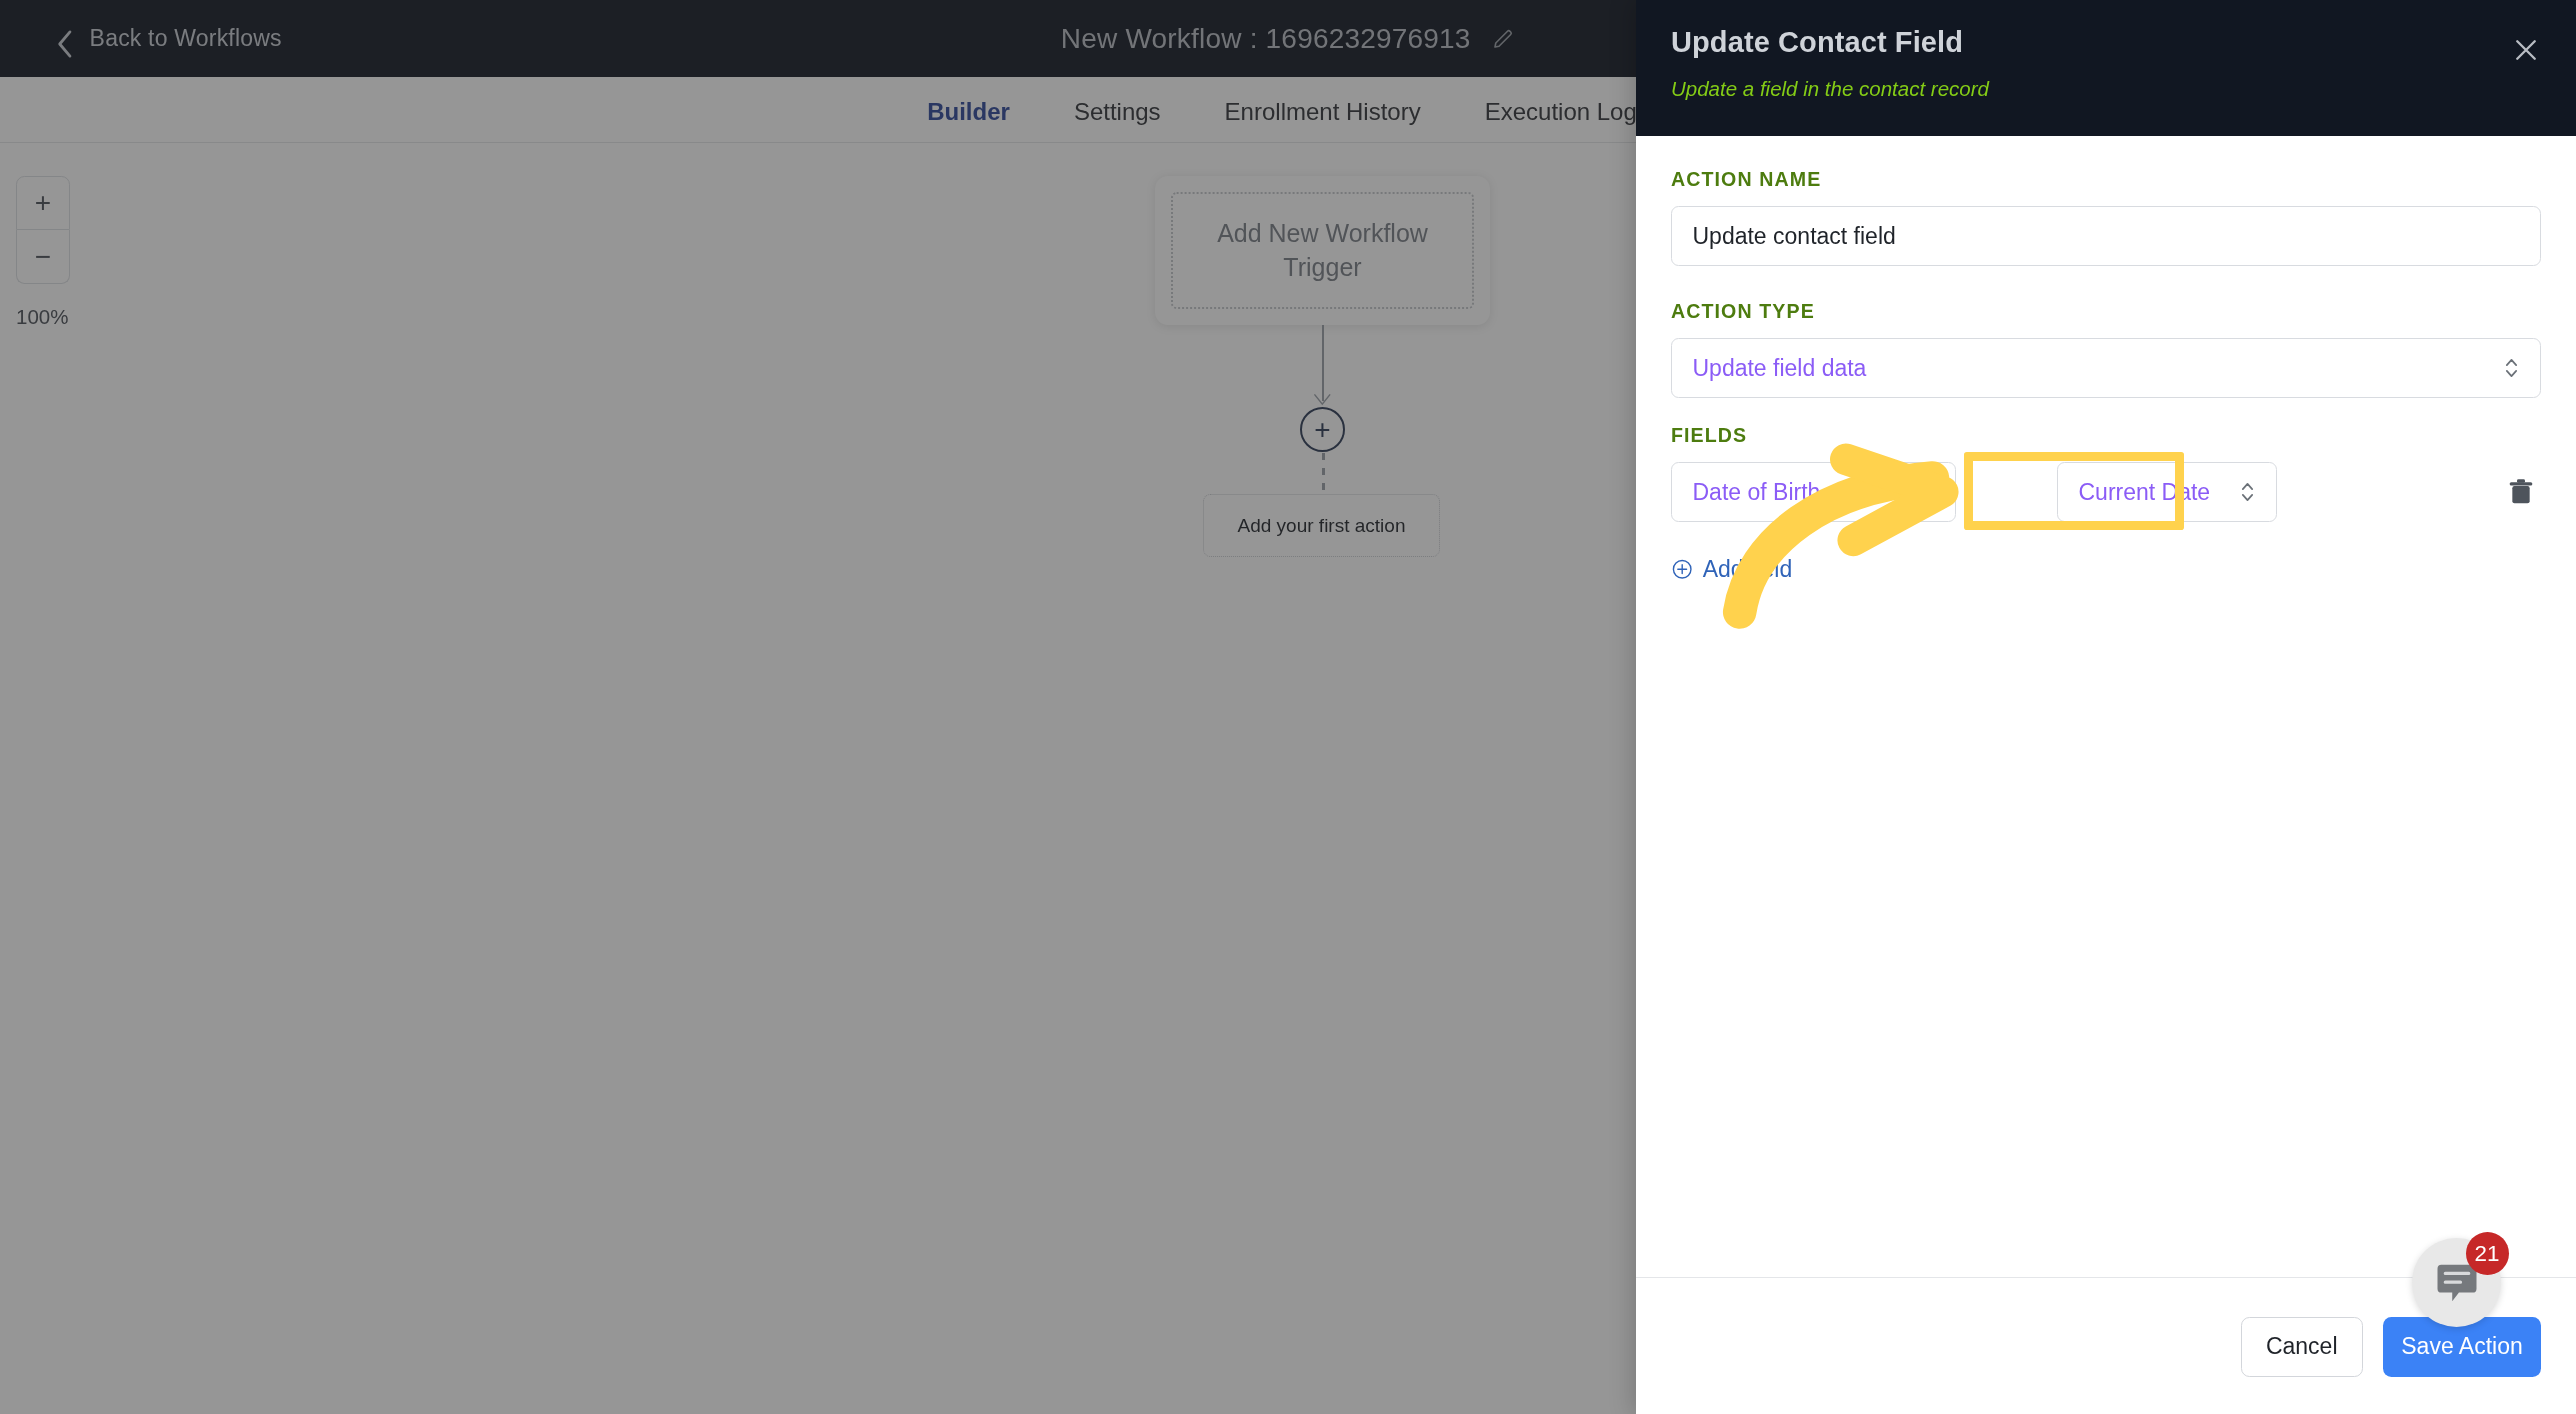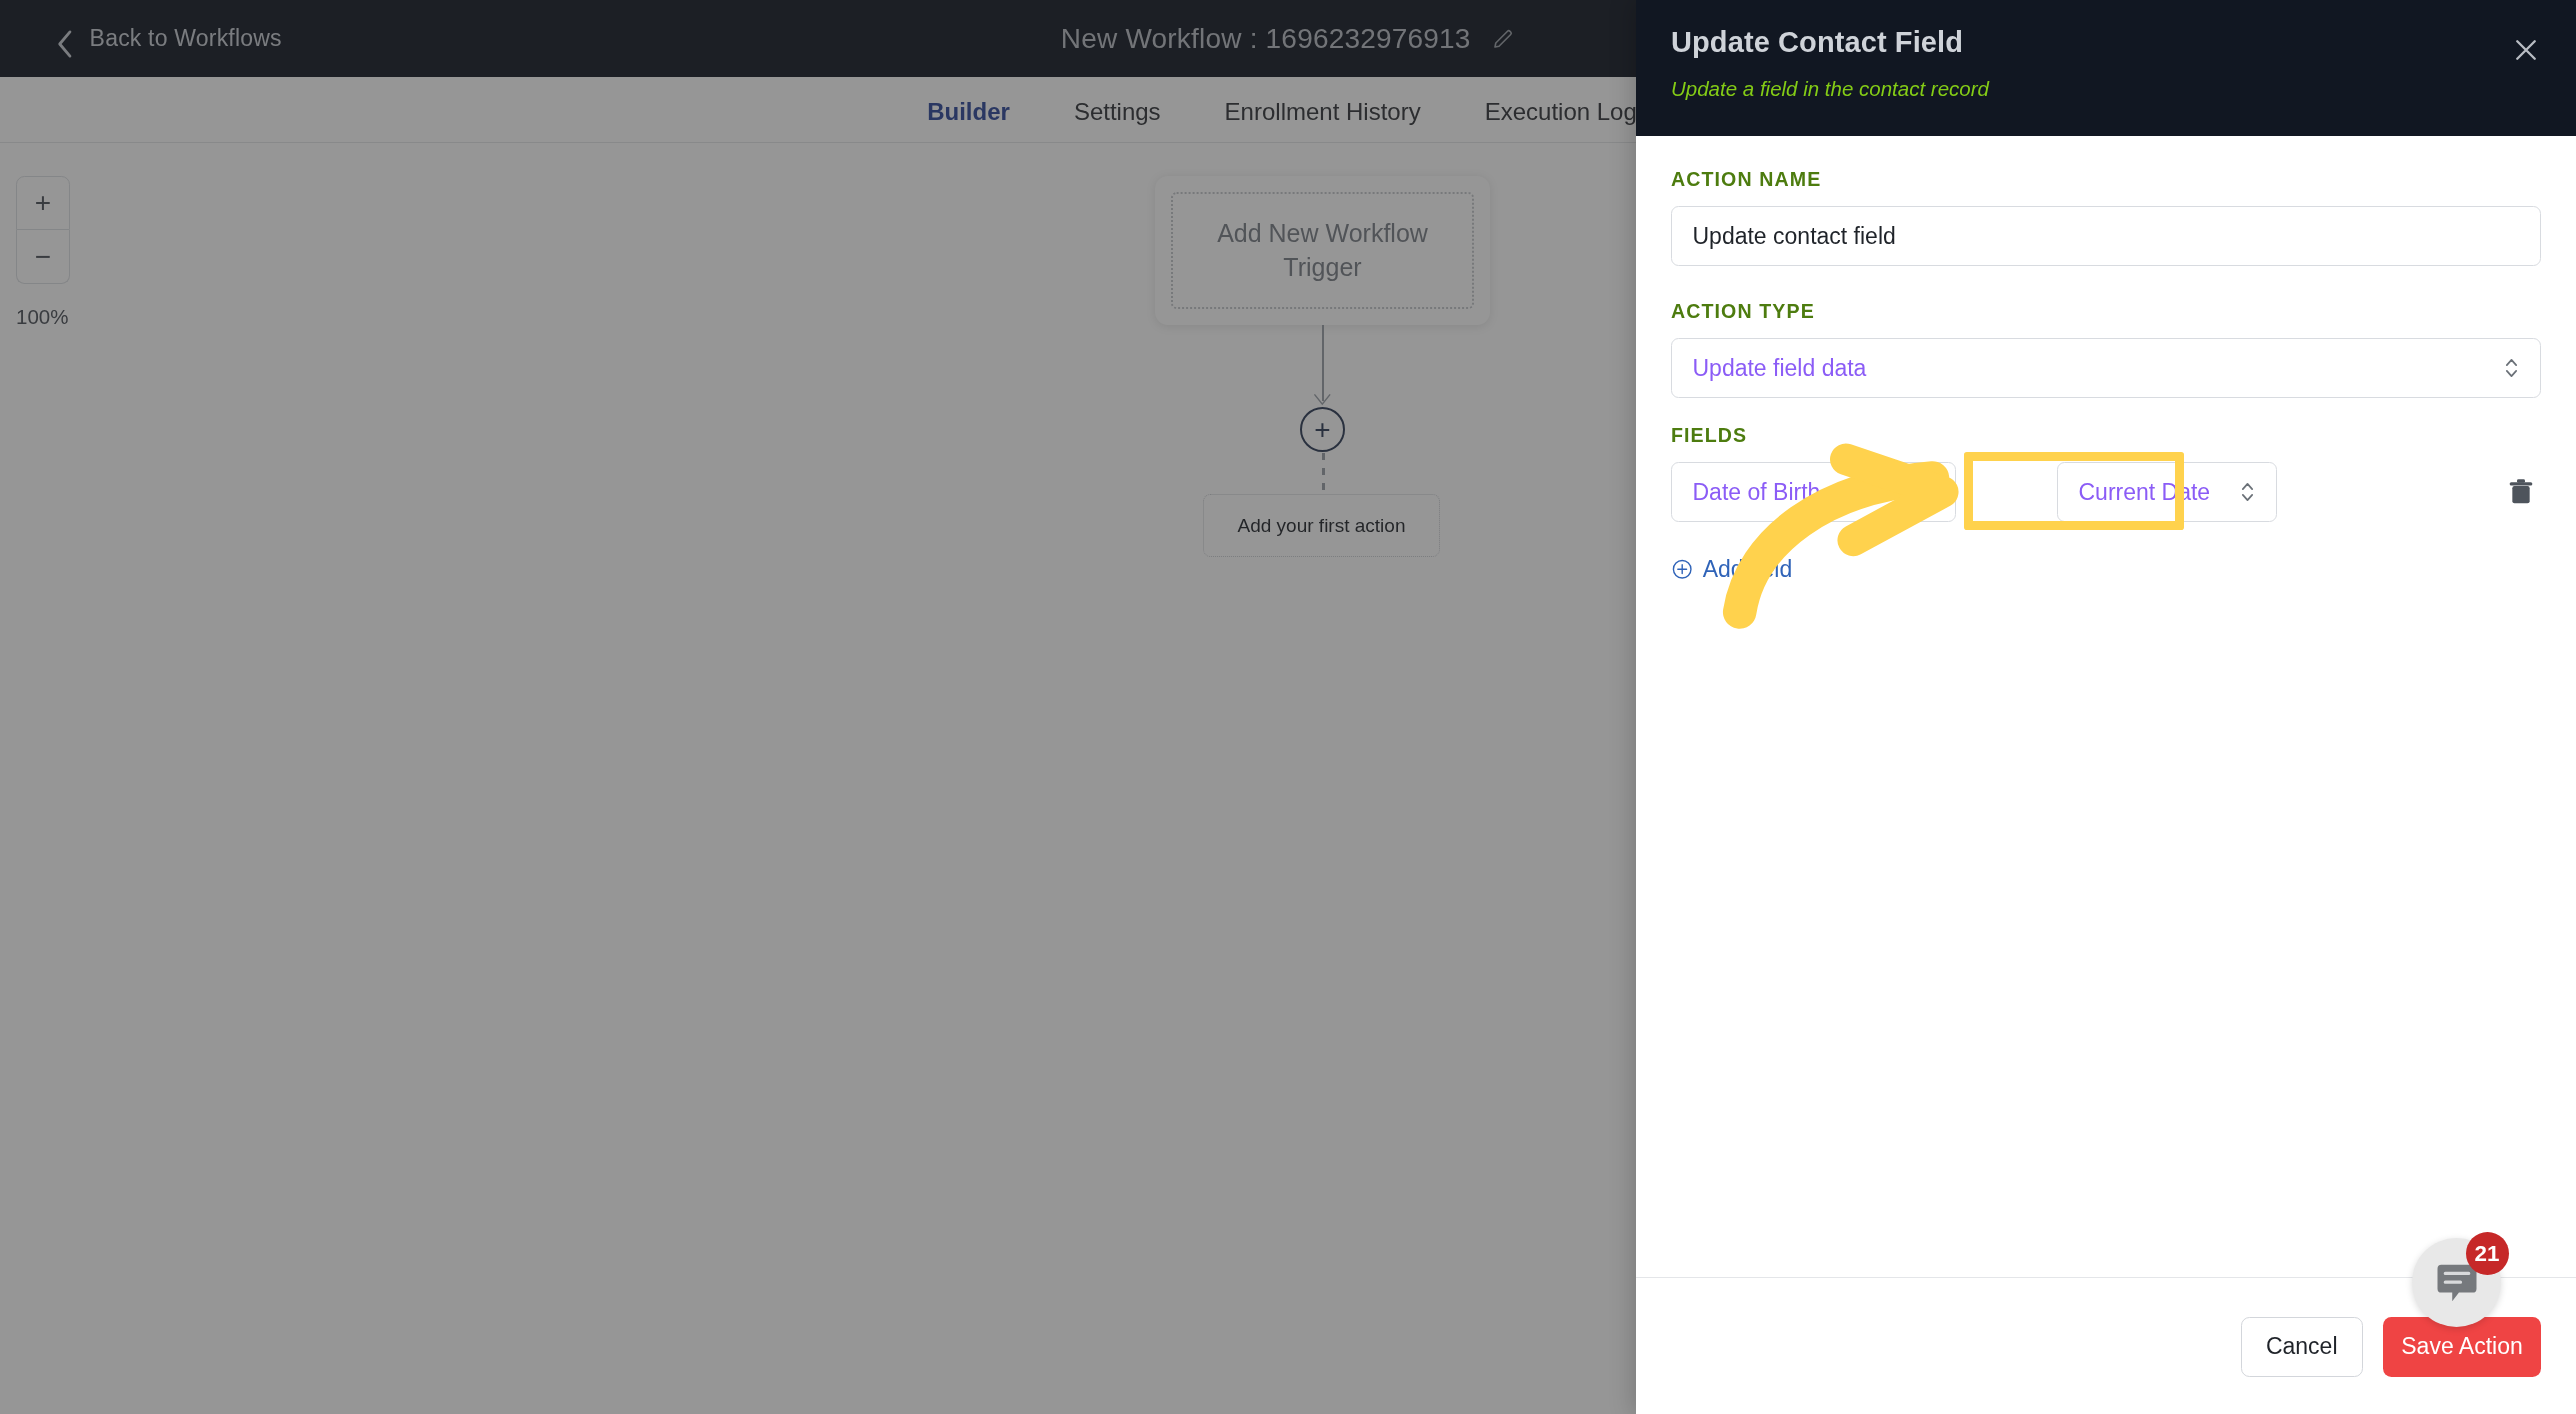--- a/index.html
+++ b/index.html
@@ -174,39 +174,39 @@
     display: flex; align-items: center; justify-content: flex-end;
     gap: 20.5px; padding-right: 35px;
   }
   .btn-cancel {
     min-width: 110px; height: 60px; border: 0.9px solid #d3d6db; border-radius: 8.4px;
     background: #ffffff; font-size: 23px; color: #1f2329; cursor: pointer;
     padding: 0 24px; font-family: "Liberation Sans", sans-serif;
   }
   .btn-save {
     min-width: 158px; height: 60px; border: none; border-radius: 8.4px;
-    background: #ef4444; font-size: 23px; color: #ffffff; cursor: pointer;
+    background: #3b82f6; font-size: 23px; color: #ffffff; cursor: pointer;
     padding: 0 8px; font-family: "Liberation Sans", sans-serif;
   }
 
   
   .chat-widget {
     position: absolute; right: 75px; bottom: 88px; width: 89px; height: 89px;
     cursor: pointer; z-index: 40;
   }
   .chat-bubble {
     position: absolute; inset: 0; background: #e8e8e8; border-radius: 50%;
     display: flex; align-items: center; justify-content: center;
     box-shadow: 0 1.9px 7.5px rgba(0,0,0,.15);
   }
   .chat-badge {
     position: absolute; right: -7.5px; top: -5.6px; min-width: 43px; height: 43px;
     background: #c62828; color: #ffffff; border-radius: 21.4px;
     display: flex; align-items: center; justify-content: center;
-    font-size: 22.4px; font-weight: 700; padding: 0 7.5px; z-index: 2;
+    font-size: 22.4px; font-weight: 400; padding: 0 7.5px; z-index: 2;
   }
 
   
   .annot-layer {
     position: absolute; left: 0; top: 0; width: 2576px; height: 1415px;
     pointer-events: none; z-index: 60;
   }
   .annot-box {
     position: absolute; left: 1964px; top: 452px; width: 220px; height: 78px;
     border: 9.3px solid #ffd24d; border-radius: 2.8px;

